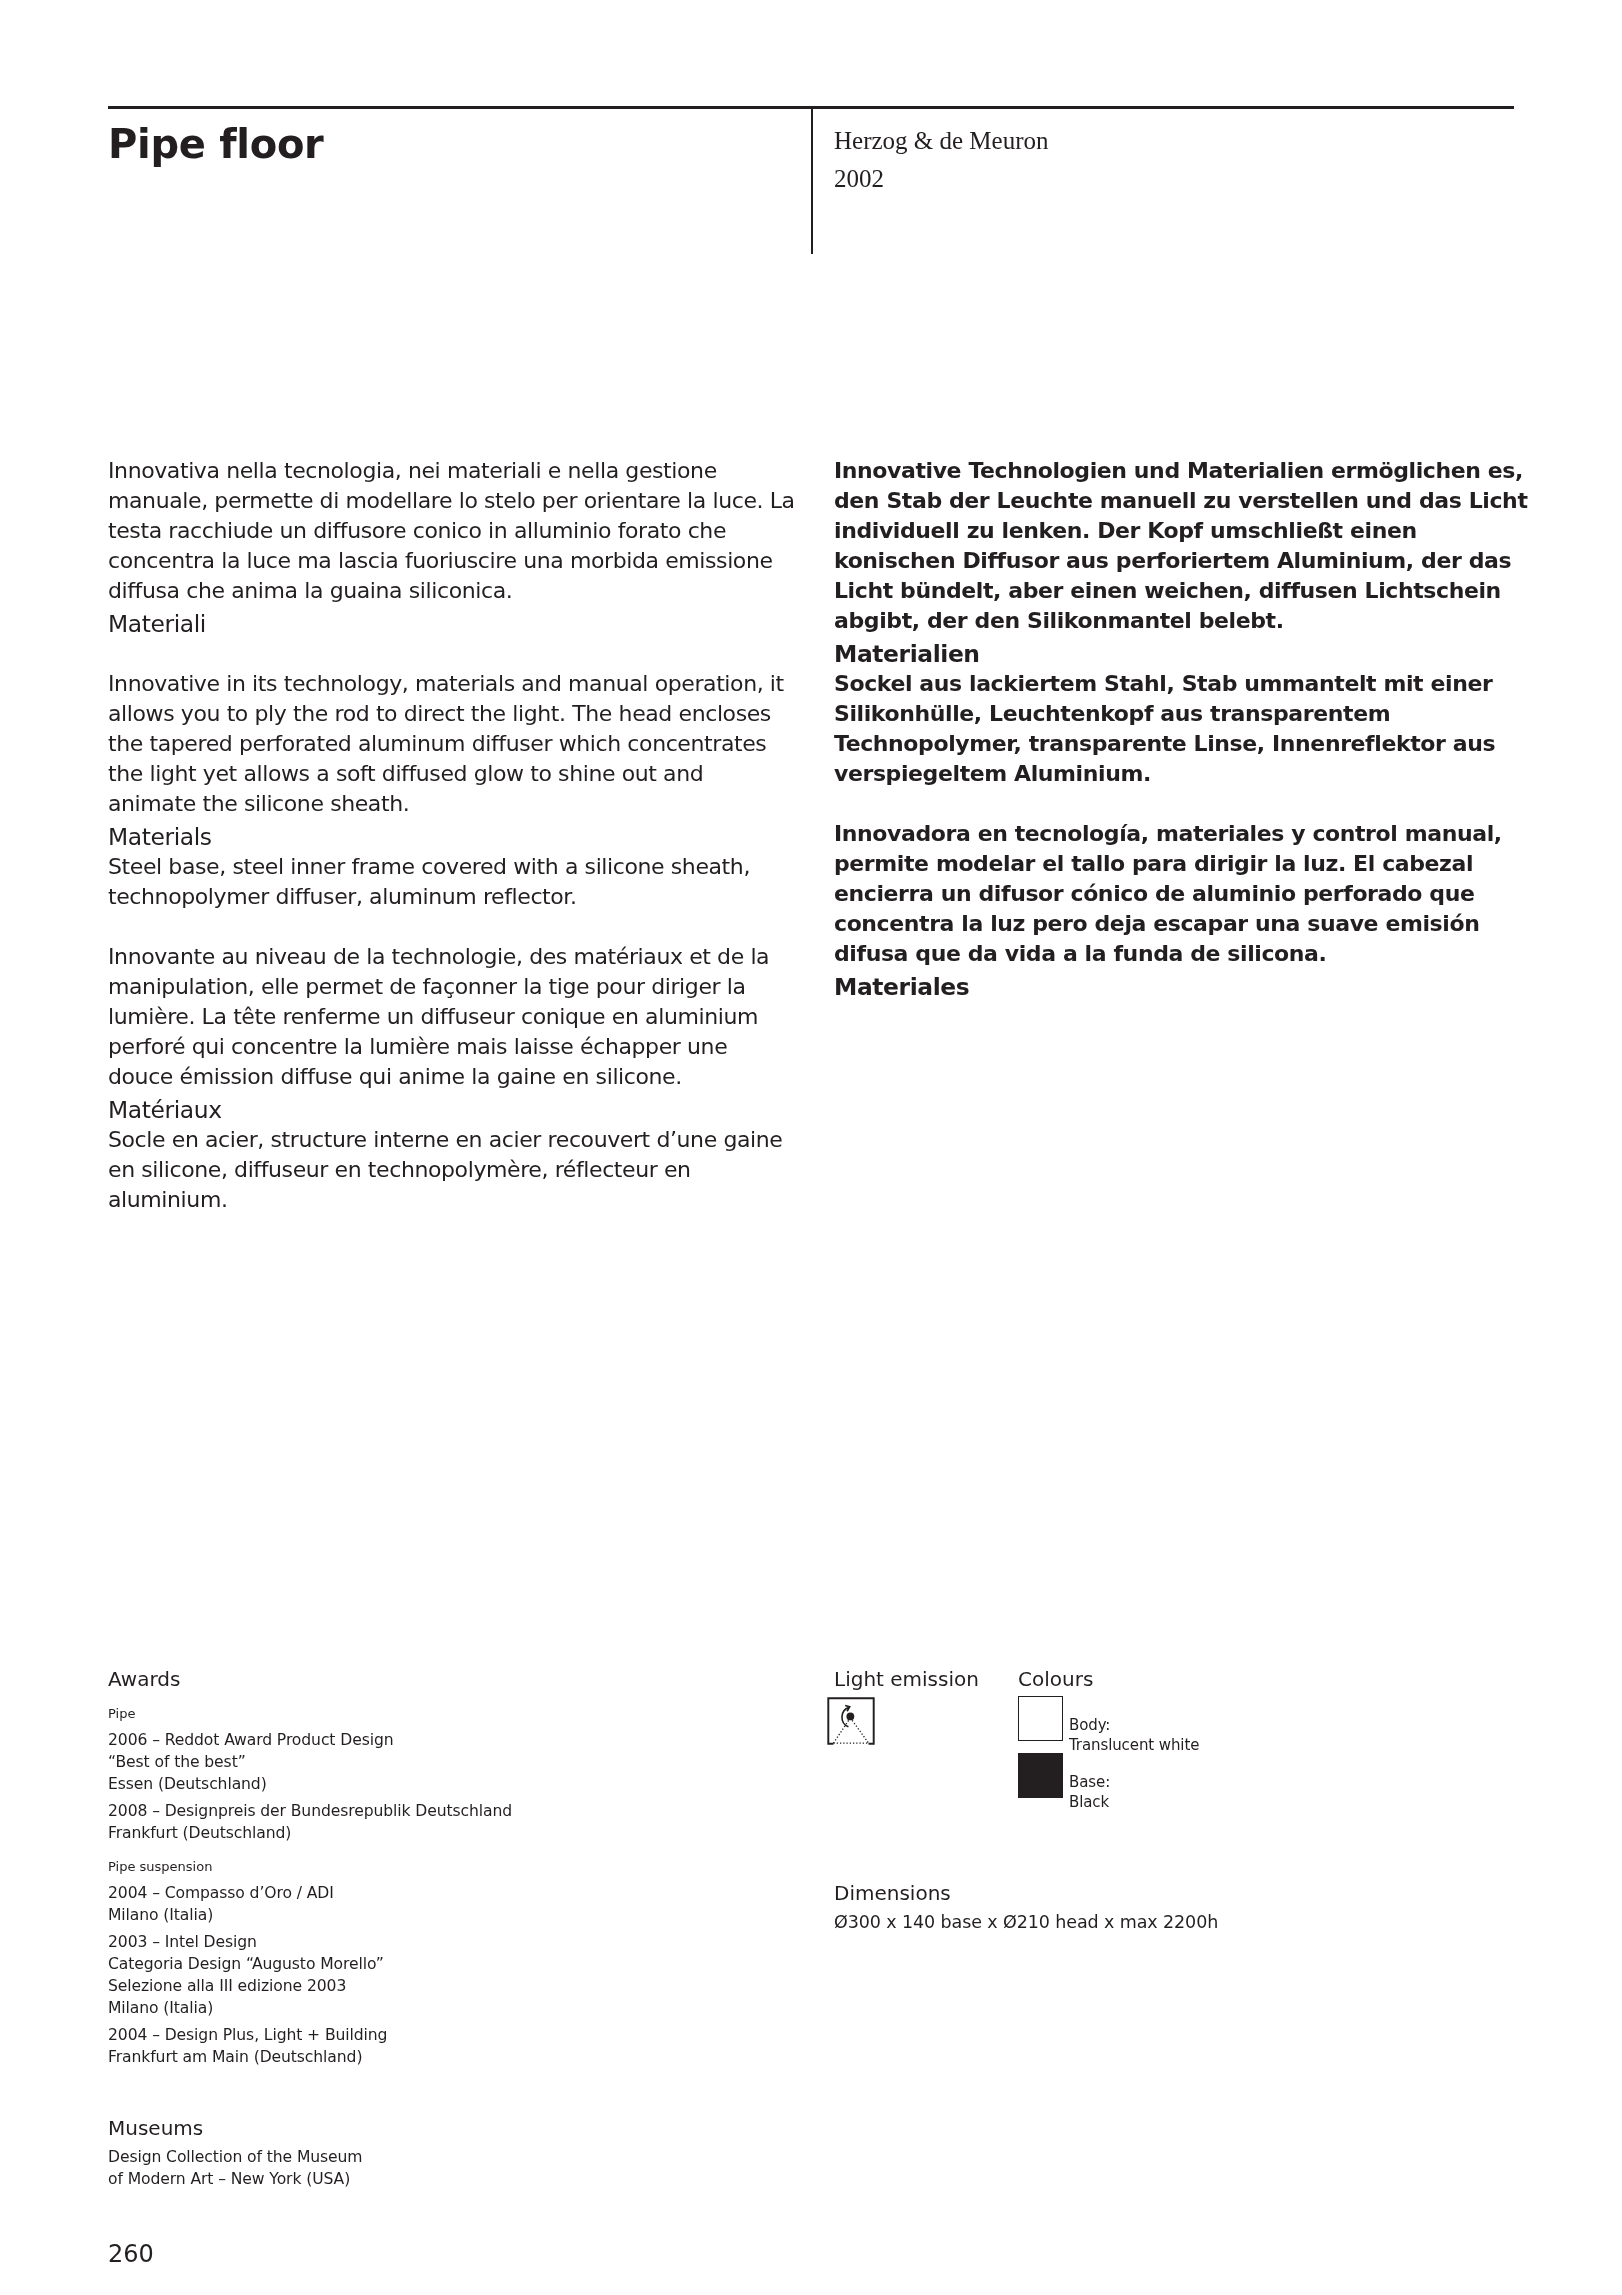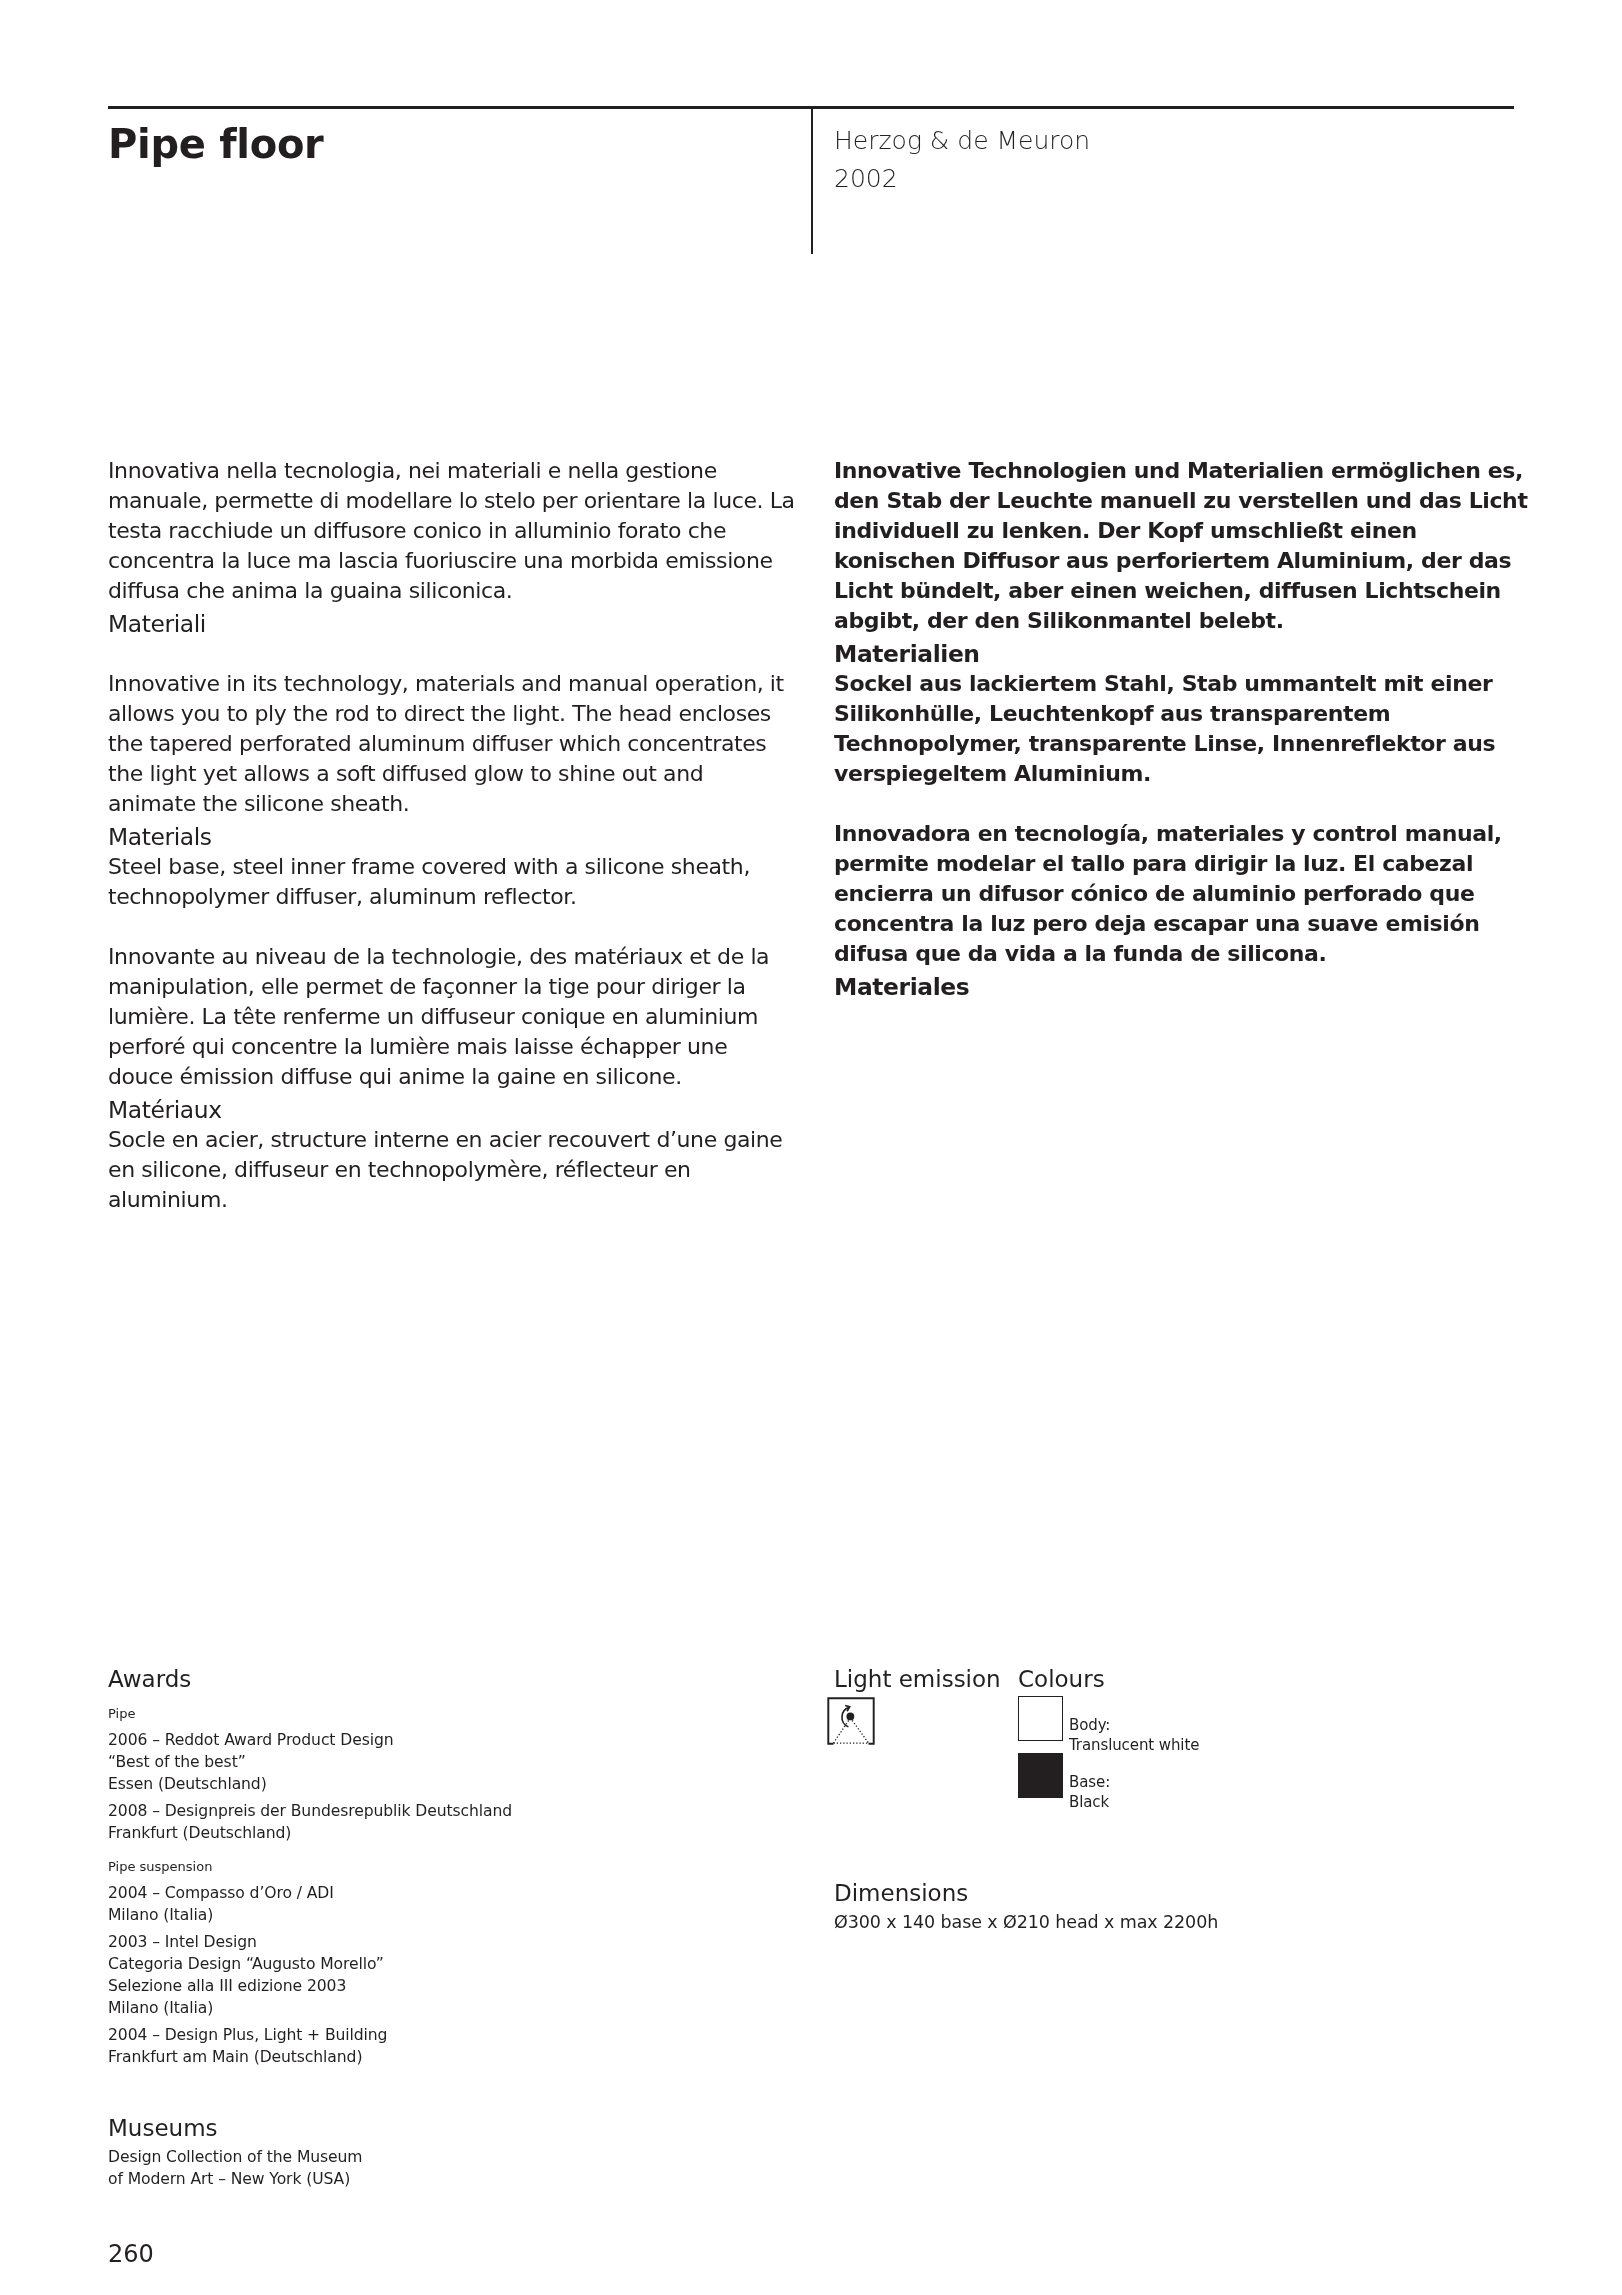--- a/index.html
+++ b/index.html
@@ -5,31 +5,31 @@
   html, body { margin: 0; padding: 0; background: #ffffff; }
   body {
     width: 1623px; height: 2295px; position: relative; overflow: hidden;
     font-family: "DejaVu Sans", "Liberation Sans", sans-serif;
     color: #231f20;
   }
   .rule { position: absolute; left: 108px; top: 106px; width: 1406px; height: 3.2px; background: #231f20; }
   .vdiv { position: absolute; left: 811px; top: 108px; width: 1.9px; height: 146px; background: #231f20; }
   .title { position: absolute; left: 108px; top: 121px; font-size: 40px; font-weight: bold; letter-spacing: -0.3px; margin:0; }
   .author { position: absolute; left: 834px; top: 122px; font-size: 25px; line-height: 38px; font-weight: 300; }
-  .author div { white-space: nowrap; }
+  .author div { white-space: nowrap; font-family: Liberation Serif, serif; }
 
   .col { position: absolute; width: 689px; font-size: 22px; line-height: 30px; letter-spacing: -0.4px; }
   .col.left { left: 108px; top: 456px; }
   .col.right { left: 834px; top: 456px; width: 695px; font-weight: bold; }
   .para { margin: 0; }
   .mat-h { margin: 3px 0 0 0; font-size: 23.4px; line-height: 30px; }
   .mat-t { margin: 0; }
   .gap { height: 30px; }
 
-  .sec-h { font-size: 23px; line-height: 23.4px; margin: 0; }
+  .sec-h { font-size: 20px; line-height: 23.4px; margin: 0; }
   .sub-h { font-size: 13px; line-height: 22px; margin: 0; }
   .small { font-size: 15.6px; line-height: 22px; margin: 0; letter-spacing: -0.1px; }
   .small div { white-space: nowrap; }
 
   .awards { position: absolute; left: 108px; top: 1668px; width: 650px; }
   .awards .sec-h { margin-bottom: 11.7px; }
   .awards .sub-h { margin-bottom: 3.9px; }
   .awards .entry { margin-bottom: 5.2px; }
   .awards .group { margin-bottom: 11.7px; }
 

